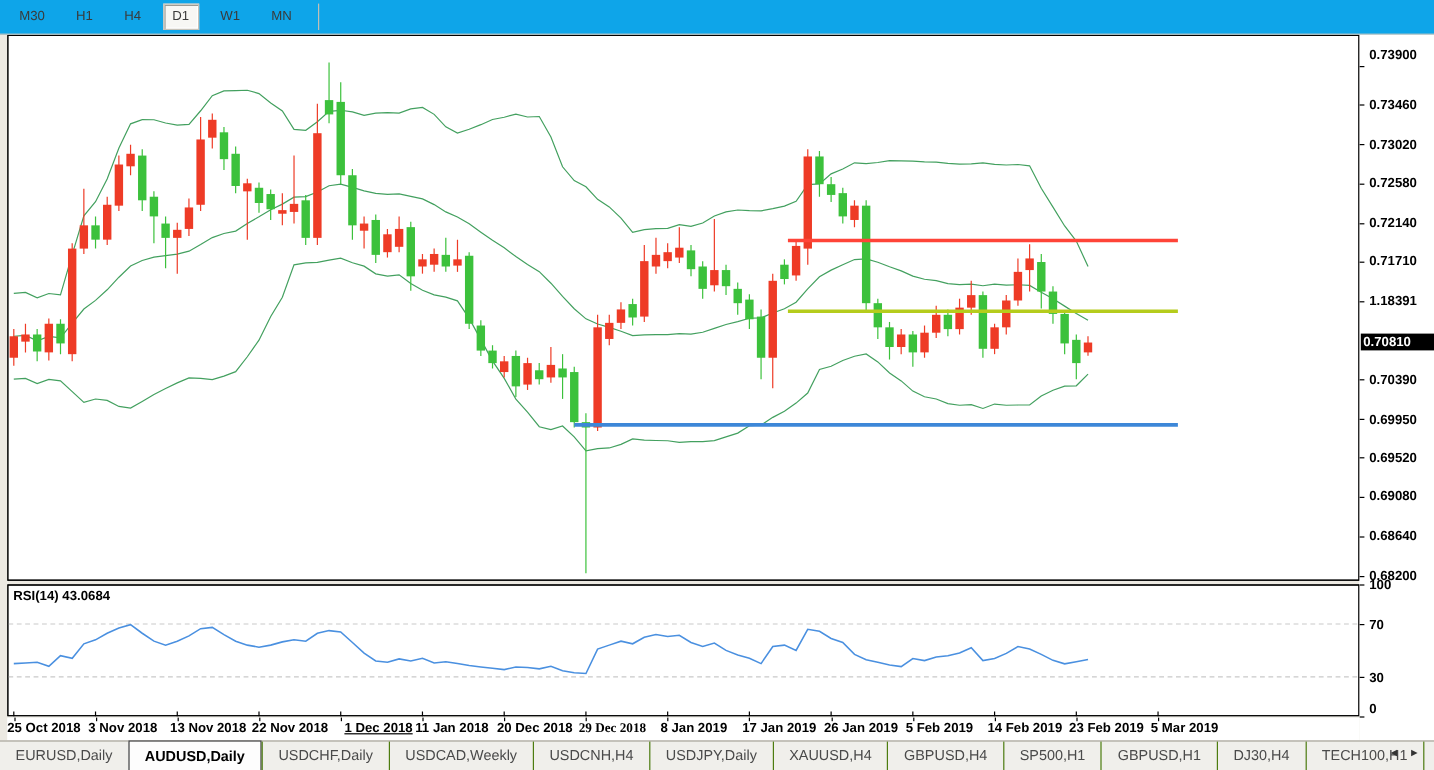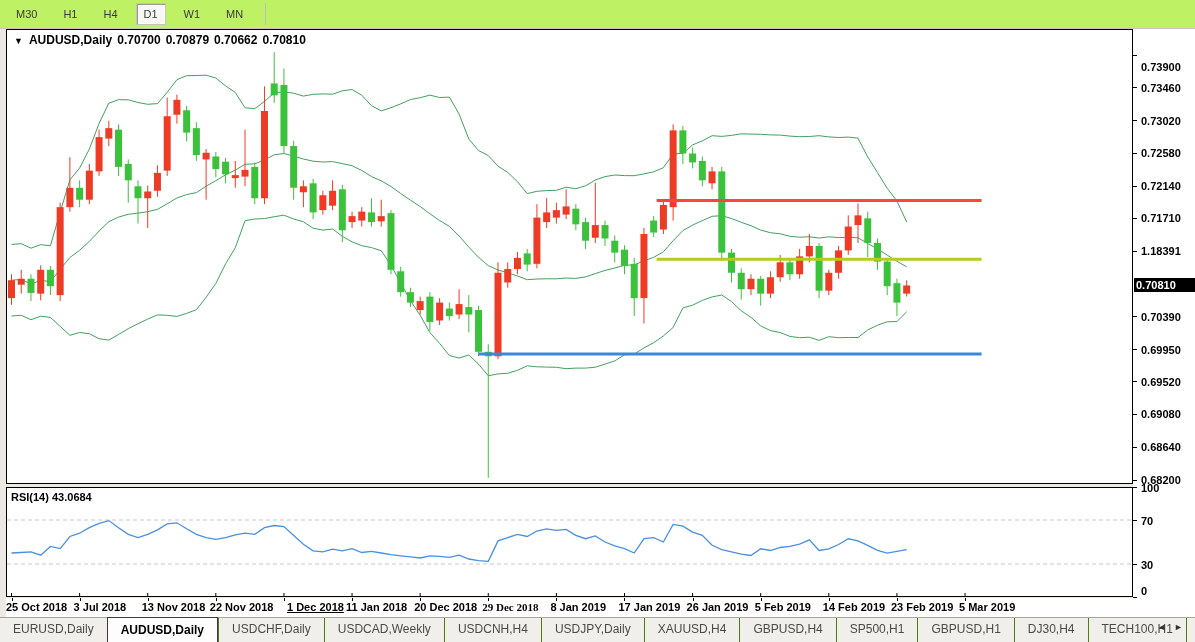--- a/index.html
+++ b/index.html
@@ -1,18 +1,18 @@
 <!DOCTYPE html>
 <html><head>
 <meta charset="utf-8">
 <style>
   html,body{margin:0;padding:0;background:#d8d5cc;}
   .app{position:relative;width:1195px;height:642px;background:#ece9e2;font-family:"Liberation Sans",sans-serif;overflow:hidden;}
   
-  .toolbar{position:absolute;left:0;top:0;width:1195px;height:28px;background:#bef264;border-bottom:1px solid #c9c6bd;display:flex;align-items:center;}
+  .toolbar{position:absolute;left:0;top:0;width:1195px;height:28px;background:#0ea5e9;border-bottom:1px solid #c9c6bd;display:flex;align-items:center;}
   .tfbtn{font-size:11px;color:#3a3a3a;padding:4px 7px;margin-left:10px;cursor:default;border:1px solid transparent;}
   .tfbtn.first{margin-left:8px;}
   .tfbtn.active{background:#f7f7f4;box-shadow:inset 1px 1px 0 #9a9a94, inset -1px -1px 0 #ffffff;border:1px solid #c5c2b8;}
   .tbsep{width:1px;height:22px;background:#c2bfb5;margin-left:14px;}
   
   .canvas-wrap{position:absolute;left:6px;top:29px;width:1127px;height:568px;background:#fff;}
   .info-line{position:absolute;left:8px;top:4px;font-size:12px;font-weight:bold;color:#000;white-space:nowrap;}
   .info-line .arr{font-size:9px;margin-right:6px;}
   .info-line span.v{margin-left:5px;}
   .rsi-label{position:absolute;left:5px;top:462px;font-size:11px;font-weight:600;color:#000;white-space:nowrap;}
@@ -260,32 +260,29 @@
         <line x1="550.38" y1="564" x2="550.38" y2="568" stroke="#000" stroke-width="1"></line>
         <line x1="618.49" y1="564" x2="618.49" y2="568" stroke="#000" stroke-width="1"></line>
         <line x1="686.6" y1="564" x2="686.6" y2="568" stroke="#000" stroke-width="1"></line>
         <line x1="754.71" y1="564" x2="754.71" y2="568" stroke="#000" stroke-width="1"></line>
         <line x1="822.82" y1="564" x2="822.82" y2="568" stroke="#000" stroke-width="1"></line>
         <line x1="890.9300000000001" y1="564" x2="890.9300000000001" y2="568" stroke="#000" stroke-width="1"></line>
         <line x1="959.0400000000001" y1="564" x2="959.0400000000001" y2="568" stroke="#000" stroke-width="1"></line>
         <rect x="0.5" y="0.5" width="1126" height="454" fill="none" stroke="#000"></rect>
         <rect x="0.5" y="458.5" width="1126" height="109" fill="none" stroke="#000"></rect>
       </svg>
-    <div class="info-line">
-      <span class="arr">▼</span><span>AUDUSD,Daily</span><span class="v">0.70700</span><span class="v">0.70879</span><span class="v">0.70662</span><span class="v">0.70810</span>
-    </div>
     <div class="rsi-label">
       <span>RSI(14)</span>&nbsp;<span>43.0684</span>
     </div>
   </div>
 
   <div class="axis-col" id="axis-col">
     <div class="badge" id="price-badge" style="top: 249.447px;">0.70810</div>
   <div class="ptick" style="top: 25.592px;"></div>
-      <div class="pxlabel" style="top: 32px;">0.73900</div>
+      <div class="pxlabel" style="top: 11px;">0.73900</div>
       <div class="ptick" style="top: 58.3933px;"></div>
       <div class="pxlabel" style="top: 52.8933px;">0.73460</div>
       <div class="ptick" style="top: 91.1946px;"></div>
       <div class="pxlabel" style="top: 85.6946px;">0.73020</div>
       <div class="ptick" style="top: 123.996px;"></div>
       <div class="pxlabel" style="top: 118.496px;">0.72580</div>
       <div class="ptick" style="top: 156.797px;"></div>
       <div class="pxlabel" style="top: 151.297px;">0.72140</div>
       <div class="ptick" style="top: 188.853px;"></div>
       <div class="pxlabel" style="top: 183.353px;">0.71710</div>
@@ -310,21 +307,21 @@
       <div class="ptick" style="top: 534.5px;"></div>
       <div class="pxlabel" style="top: 530px;">30</div>
       <div class="ptick" style="top: 567.5px;"></div>
       <div class="pxlabel" style="top: 556px;">0</div>
     </div>
 
   <div class="date-strip" id="date-strip">
       <div class="dtick" style="left: 5.5px;"></div>
       <div class="dlabel" style="left: 0px;">25 Oct 2018</div>
       <div class="dtick" style="left: 73.61px;"></div>
-      <div class="dlabel" style="left: 67.61px;">3 Jul 2018</div>
+      <div class="dlabel" style="left: 67.61px;">3 Nov 2018</div>
       <div class="dtick" style="left: 141.72px;"></div>
       <div class="dlabel" style="left: 135.72px;">13 Nov 2018</div>
       <div class="dtick" style="left: 209.83px;"></div>
       <div class="dlabel" style="left: 203.83px;">22 Nov 2018</div>
       <div class="dtick" style="left: 277.94px;"></div>
       <div class="dlabel" style="left: 281px; text-decoration: underline;">1 Dec 2018</div>
       <div class="dtick" style="left: 346.05px;"></div>
       <div class="dlabel" style="left: 340.05px;">11 Jan 2018</div>
       <div class="dtick" style="left: 414.16px;"></div>
       <div class="dlabel" style="left: 408.16px;">20 Dec 2018</div>

